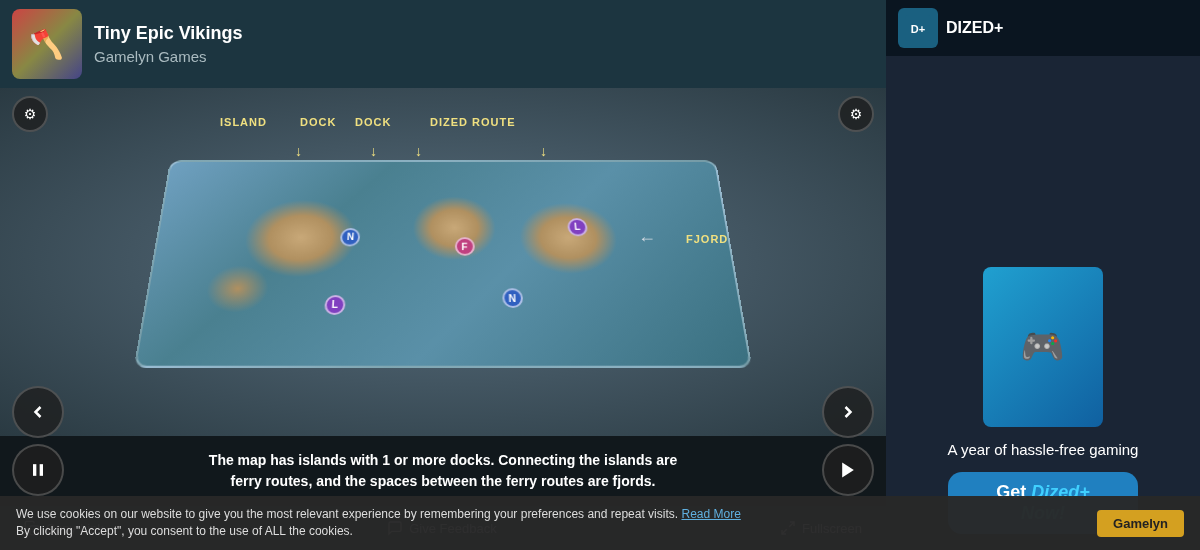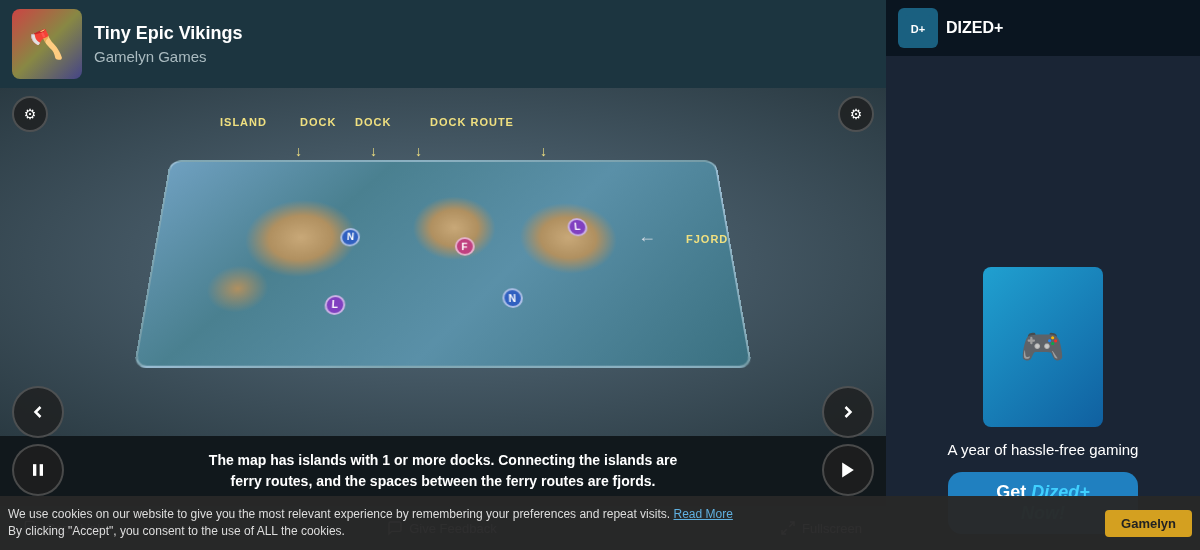--- a/index.html
+++ b/index.html
@@ -329,21 +329,21 @@
 
     
     .cookie-banner {
       position: absolute;
       bottom: 0;
       left: 0;
       right: 0;
       background: rgba(40,40,40,0.97);
       color: #ddd;
       font-size: 12px;
-      padding: 10px 8px;
+      padding: 10px 16px;
       display: flex;
       align-items: center;
       justify-content: center;
       z-index: 100;
     }
 
     .cookie-text {
       flex: 1;
       line-height: 1.4;
     }
@@ -418,21 +418,21 @@
 
       <button class="nav-btn nav-settings-left">⚙</button>
       <button class="nav-btn nav-settings-right">⚙</button>
 
       <div class="map-container">
         <div class="map-bg"></div>
 
         <div class="map-label label-island">ISLAND</div>
         <div class="map-label label-dock1">DOCK</div>
         <div class="map-label label-dock2">DOCK</div>
-        <div class="map-label label-ferry">DOCK ROUTE</div>
+        <div class="map-label label-ferry">DIZED ROUTE</div>
 
         <div class="map-board">
           <div class="island-tokens">
 
             <div class="token token-blue" style="left:32%;top:35%">N</div>
             <div class="token token-pink" style="left:52%;top:40%">F</div>
             <div class="token token-purple" style="left:72%;top:30%">L</div>
             <div class="token token-purple" style="left:30%;top:68%">L</div>
             <div class="token token-blue" style="left:60%;top:65%">N</div>
           </div>

